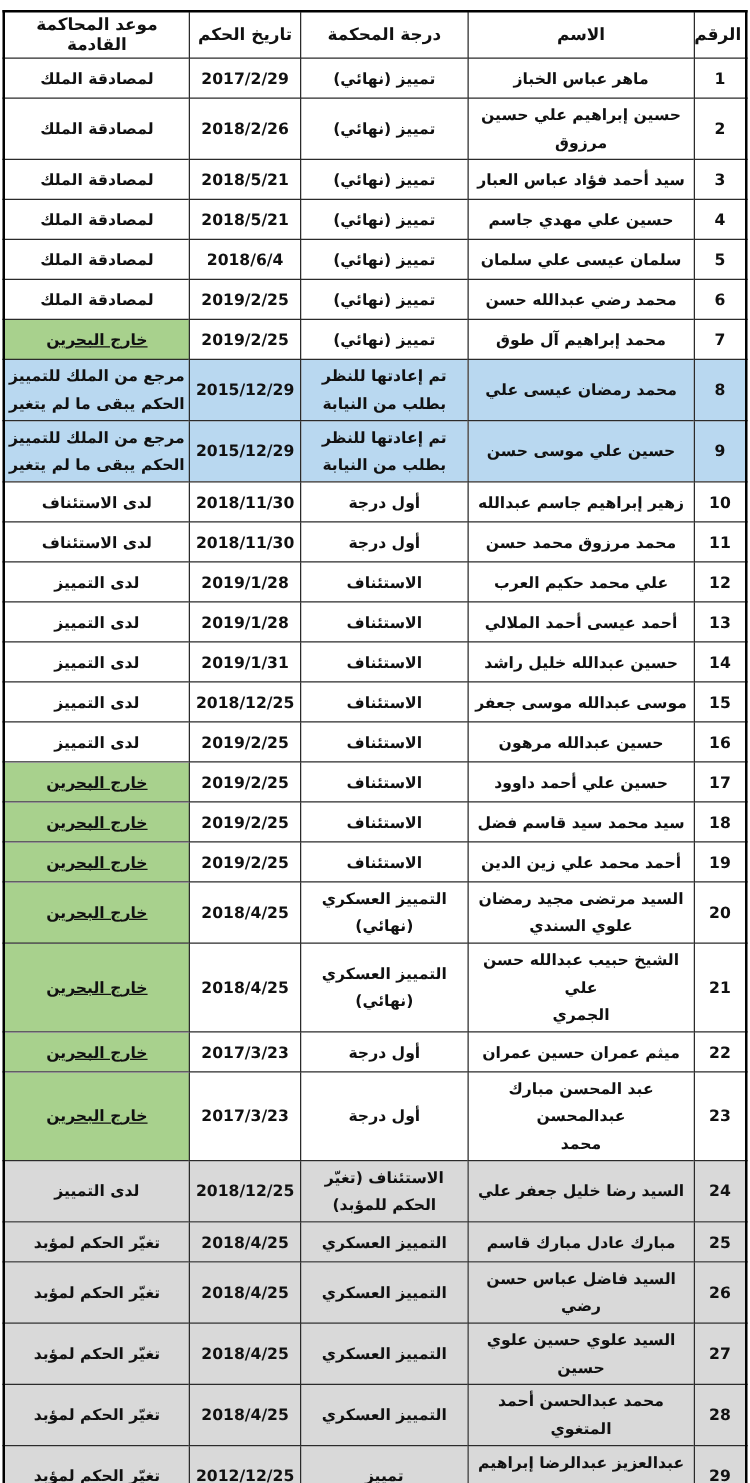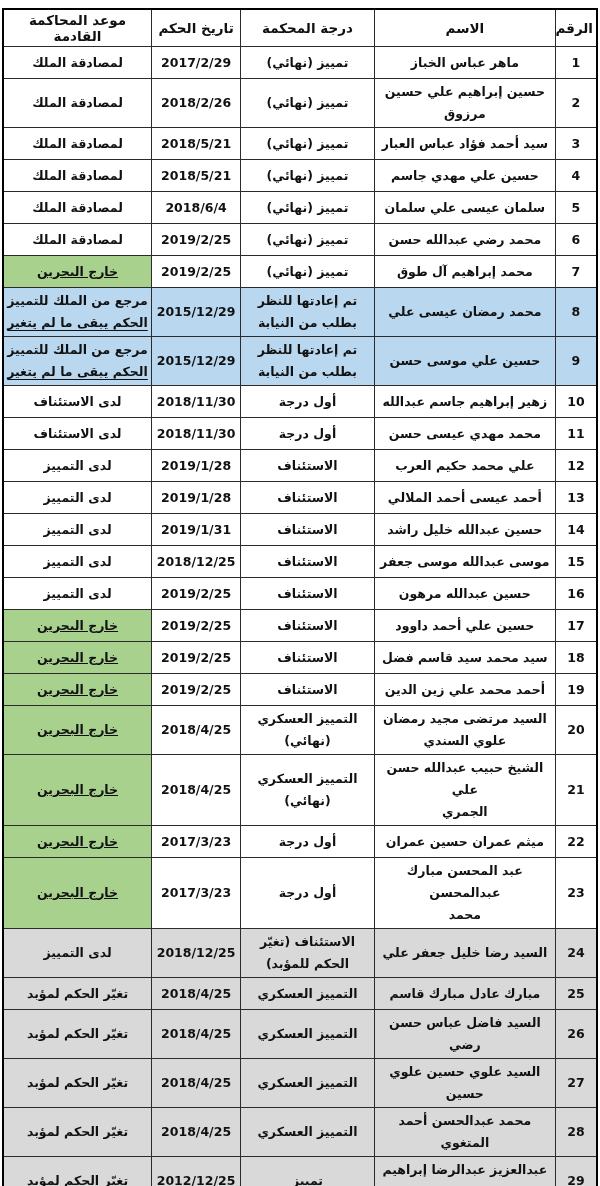--- a/index.html
+++ b/index.html
@@ -48,21 +48,20 @@
   col.c-date  { width: 15%; }
   col.c-next  { width: 25%; }
 
   td.date { direction: ltr; }
 
   tr.row-blue td  { background: var(--blue); }
   tr.row-gray td  { background: var(--gray); }
   td.green        { background: var(--green); text-decoration: underline; }
 
   span.u {
-    text-decoration: underline;
     text-underline-offset: 3px;
   }
 </style>
 </head>
 <body>
 
 <div class="page">
   <table class="court-table">
     <colgroup>
       <col class="c-num">
@@ -148,21 +147,21 @@
         </tr>
         <tr class="row-white">
           <td>10</td>
           <td>زهير إبراهيم جاسم عبدالله</td>
           <td>أول درجة</td>
           <td class="date">2018/11/30</td>
           <td>لدى الاستئناف</td>
         </tr>
         <tr class="row-white">
           <td>11</td>
-          <td>محمد مهدي عيسى حسن</td>
+          <td>محمد مرزوق محمد حسن</td>
           <td>أول درجة</td>
           <td class="date">2018/11/30</td>
           <td>لدى الاستئناف</td>
         </tr>
         <tr class="row-white">
           <td>12</td>
           <td>علي محمد حكيم العرب</td>
           <td>الاستئناف</td>
           <td class="date">2019/1/28</td>
           <td>لدى التمييز</td>

